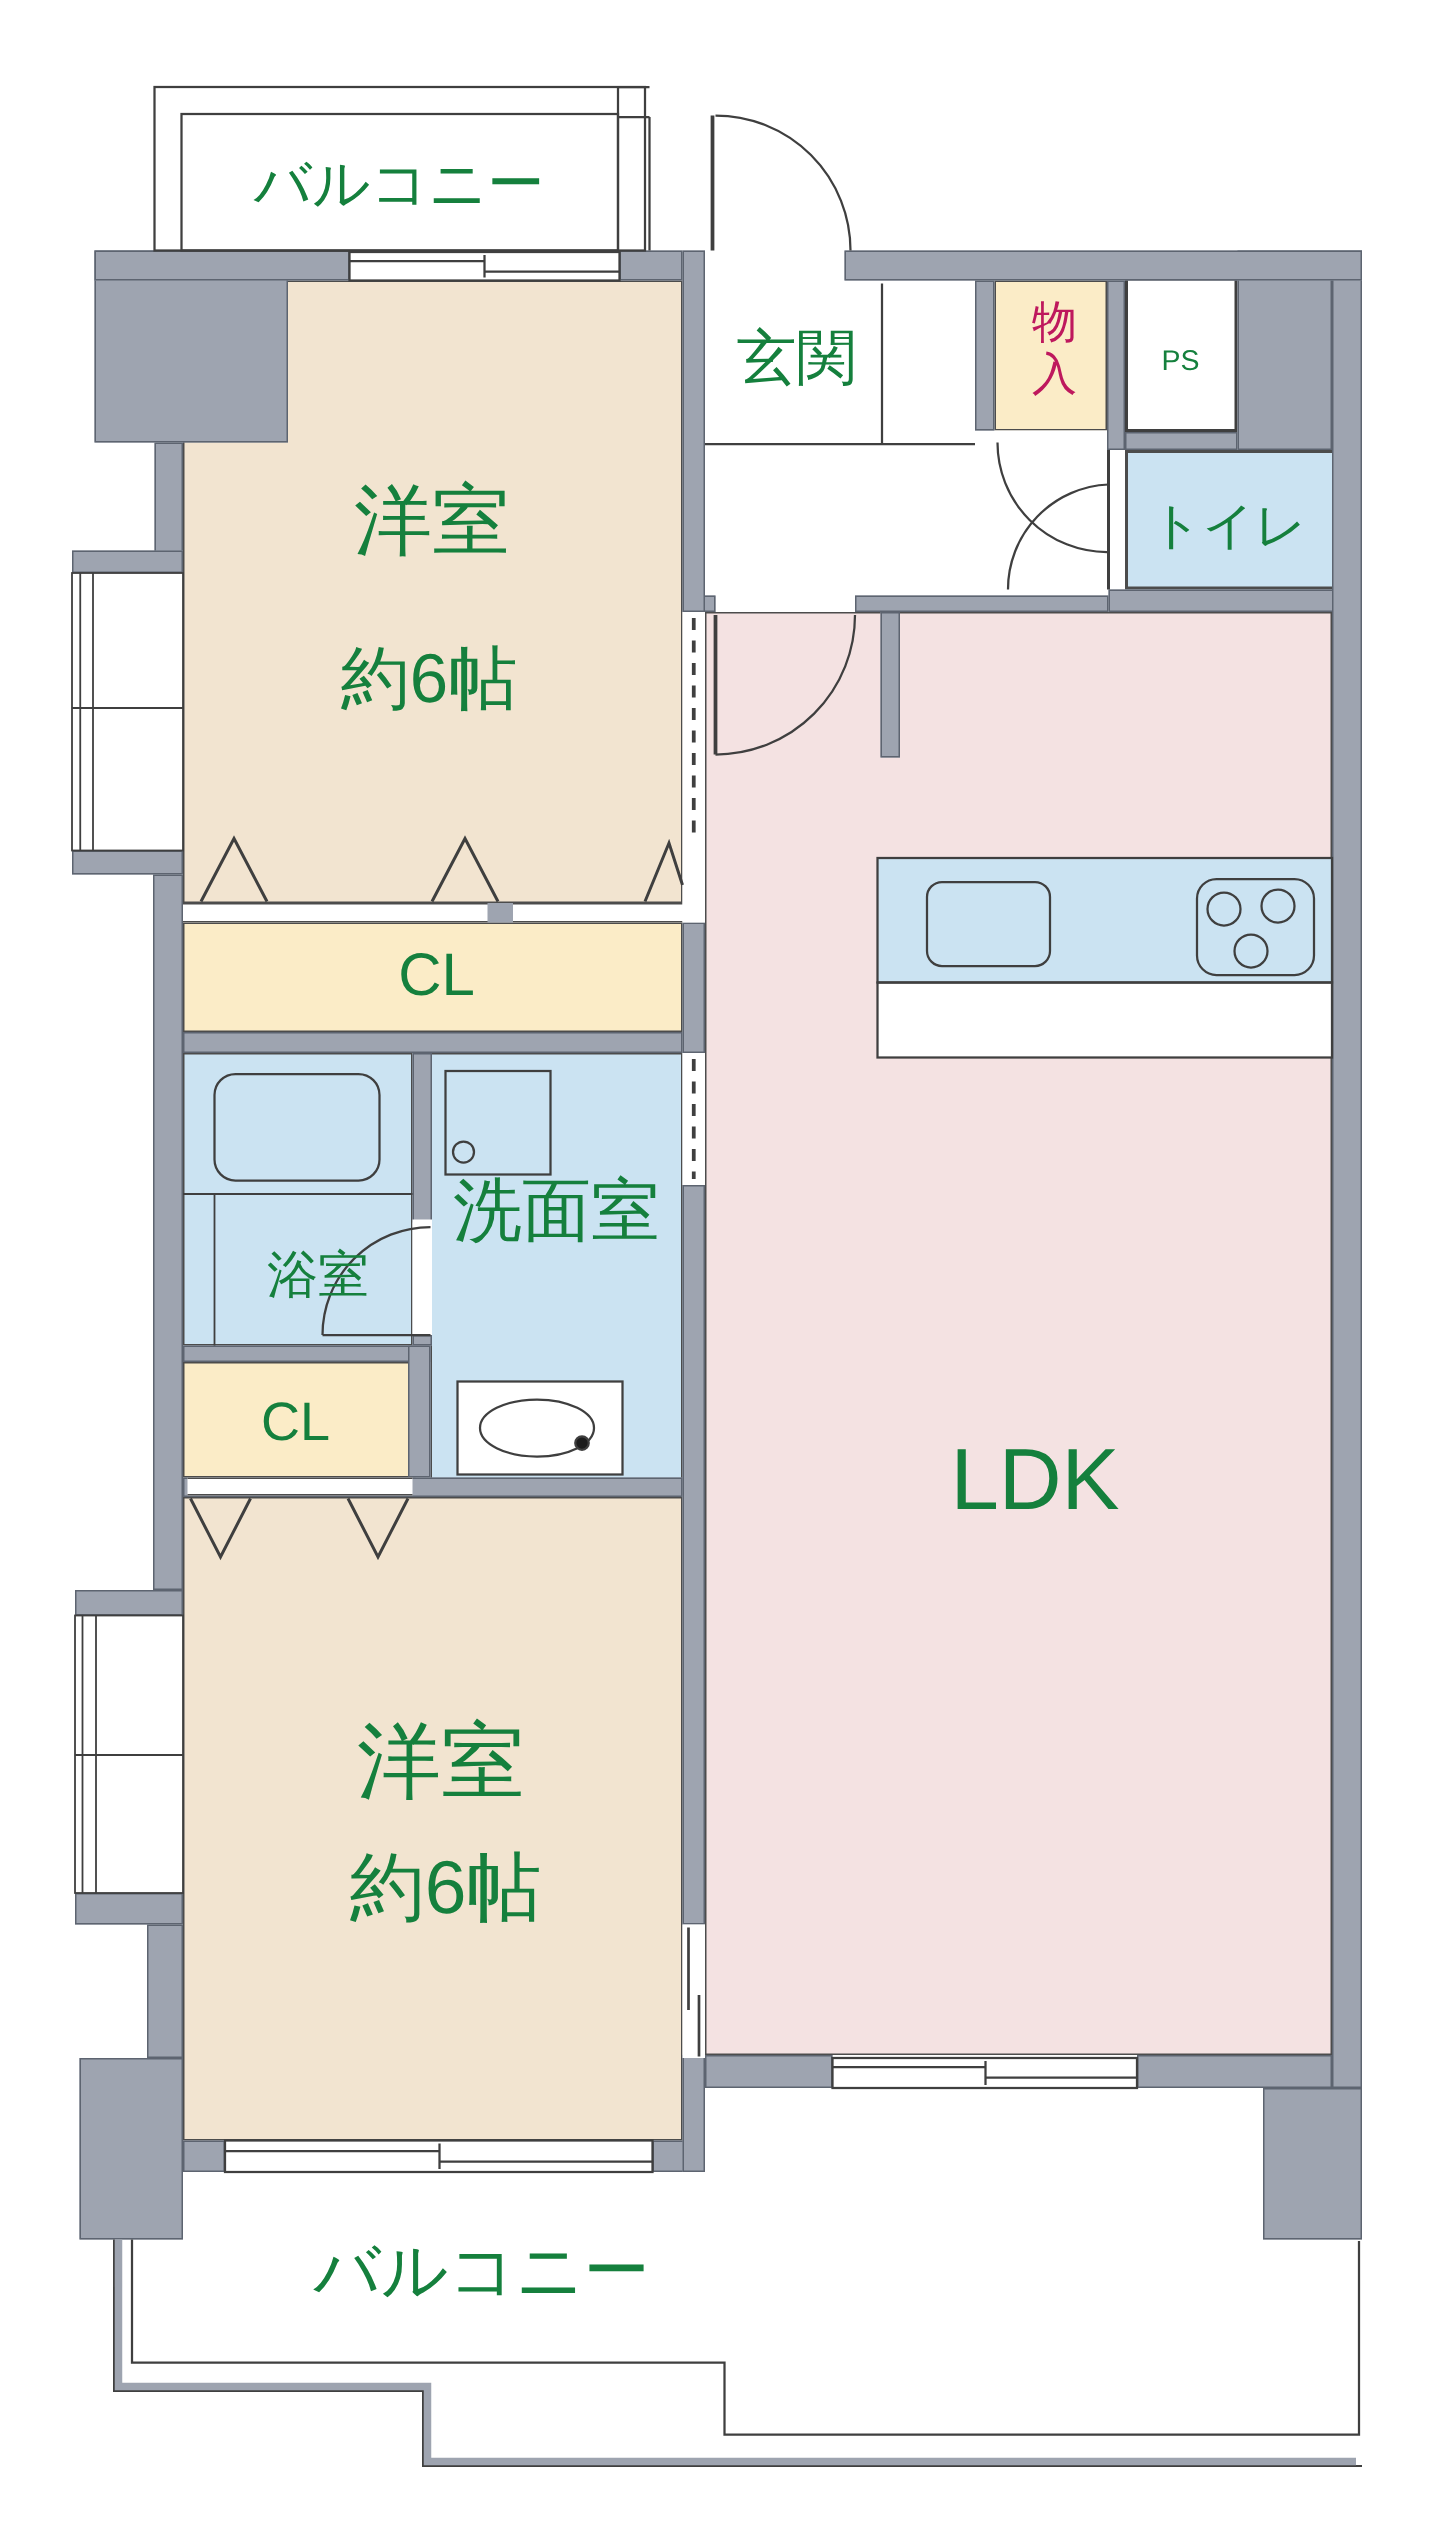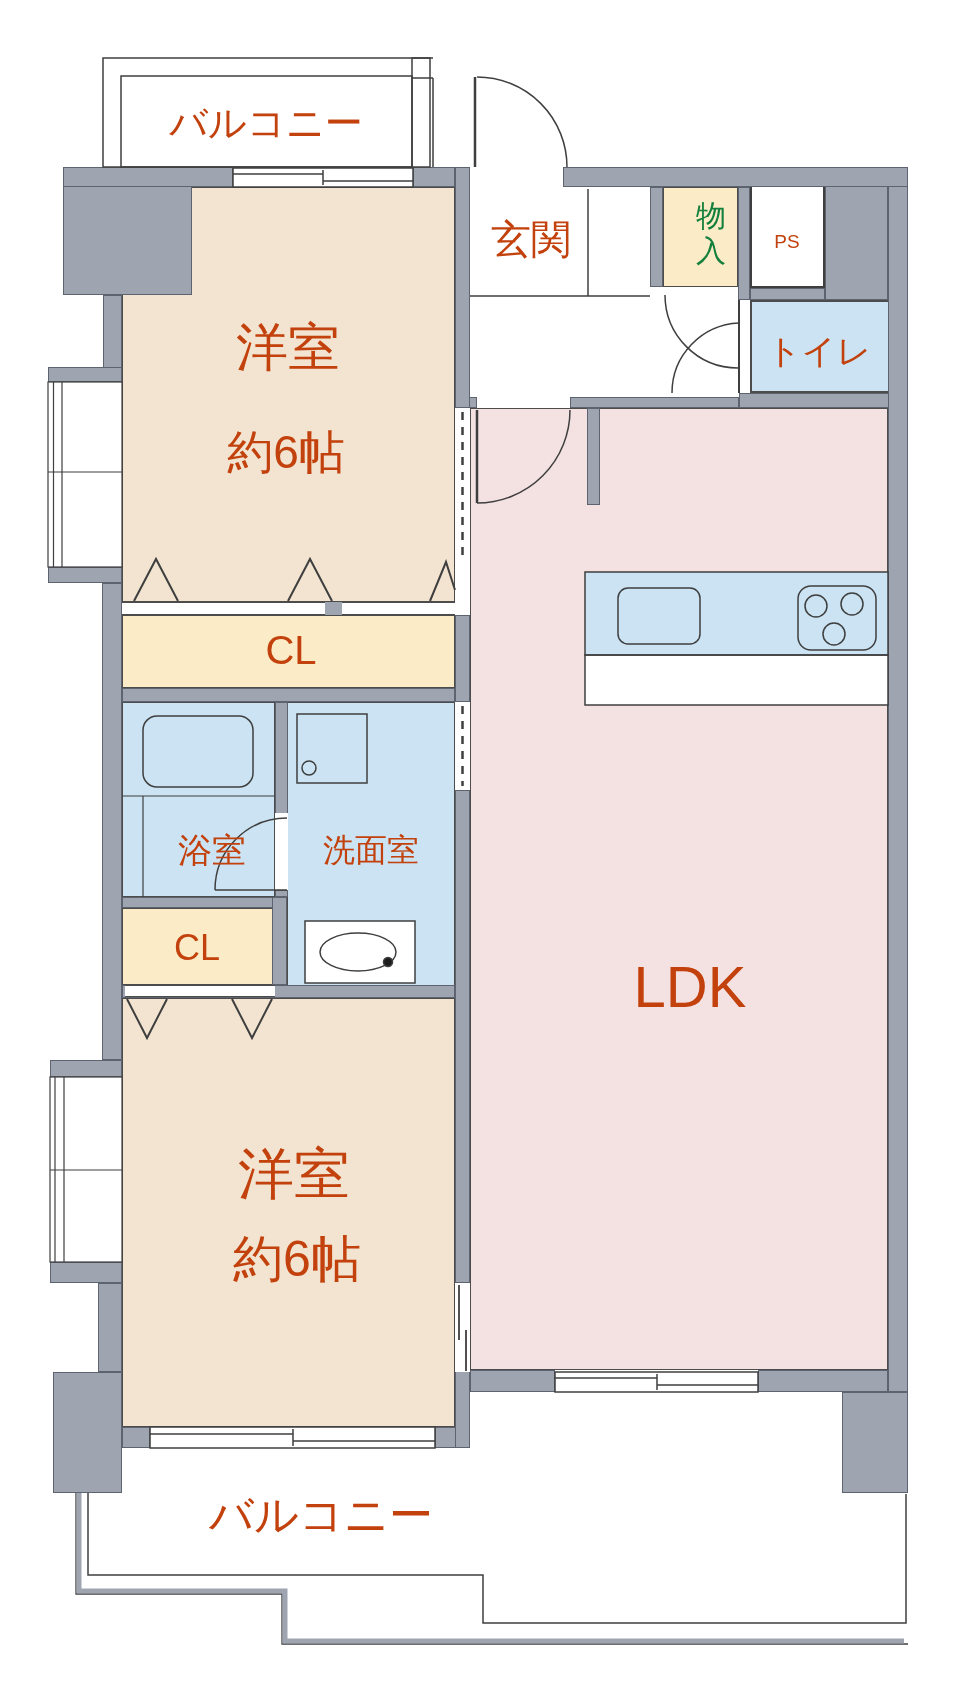--- a/index.html
+++ b/index.html
@@ -7,24 +7,24 @@
         font-family:"Liberation Sans","DejaVu Sans",sans-serif;}
   .abs{position:absolute;box-sizing:border-box;}
   .room{position:absolute;box-sizing:border-box;border:1.5px solid #4c4c4c;}
   .beige{background:#F2E4D0;}
   .pink{background:#F4E2E2;}
   .blue{background:#CBE3F2;}
   .yellow{background:#FBECC7;}
   .wall{position:absolute;box-sizing:border-box;background:#9EA4B0;border:1px solid #5d6470;}
   .whitebox{position:absolute;box-sizing:border-box;background:#ffffff;}
   .lined{border:1.5px solid #3f3f3f;}
-  .lbl{position:absolute;transform:translate(-50%,-50%);color:#c2410c;font-weight:500;
+  .lbl{position:absolute;transform:translate(-50%,-50%);color:#15803d;font-weight:500;
        white-space:nowrap;text-align:center;line-height:1.1;}
-  .lbl-wrap{position:absolute;transform:translate(-50%,-50%);color:#15803d;font-weight:500;
-       text-align:left;line-height:1.15;width:36px;overflow-wrap:anywhere;word-break:break-all;margin-left:14px;}
+  .lbl-wrap{position:absolute;transform:translate(-50%,-50%);color:#be185d;font-weight:500;
+       text-align:right;line-height:1.15;width:36px;overflow-wrap:anywhere;word-break:break-all;}
   svg{position:absolute;left:0;top:0;pointer-events:none;}
 </style>
 </head>
 <body>
 
 <div id="plan">
 
   <div class="room beige" style="left:122px;top:187px;width:333px;height:415px;"></div>
   <div class="room beige" style="left:122px;top:998px;width:333px;height:429px;"></div>
   <div class="room pink" style="left:470px;top:408px;width:418px;height:962px;"></div>
@@ -164,20 +164,20 @@
 
   <div class="lbl" style="left:266px;top:124px;font-size:38px;">バルコニー</div>
   <div class="lbl" style="left:531px;top:239px;font-size:40px;">玄関</div>
   <div class="lbl-wrap" style="left:700px;top:233px;font-size:30px;">物入</div>
   <div class="lbl" style="left:787px;top:242px;font-size:19px;">PS</div>
   <div class="lbl" style="left:819px;top:352px;font-size:34px;">トイレ</div>
   <div class="lbl" style="left:288px;top:348px;font-size:52px;">洋室</div>
   <div class="lbl" style="left:286px;top:452px;font-size:46px;">約6帖</div>
   <div class="lbl" style="left:291px;top:650px;font-size:40px;">CL</div>
   <div class="lbl" style="left:212px;top:851px;font-size:34px;">浴室</div>
-  <div class="lbl" style="left:371px;top:851px;font-size:32px;">洗面室</div>
+  <div class="lbl" style="left:371px;top:807px;font-size:46px;">洗面室</div>
   <div class="lbl" style="left:197px;top:948px;font-size:36px;">CL</div>
   <div class="lbl" style="left:690px;top:987px;font-size:58px;">LDK</div>
   <div class="lbl" style="left:294px;top:1174px;font-size:56px;">洋室</div>
   <div class="lbl" style="left:297px;top:1259px;font-size:50px;">約6帖</div>
   <div class="lbl" style="left:321px;top:1515px;font-size:44px;">バルコニー</div>
 
 </div>
 
 </body></html>

